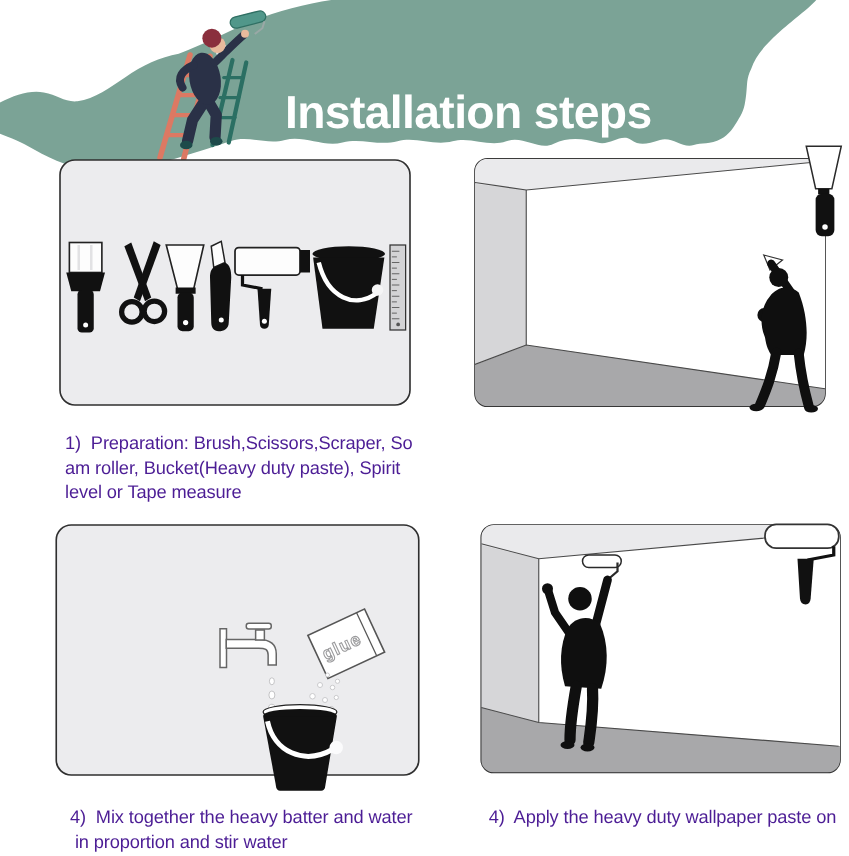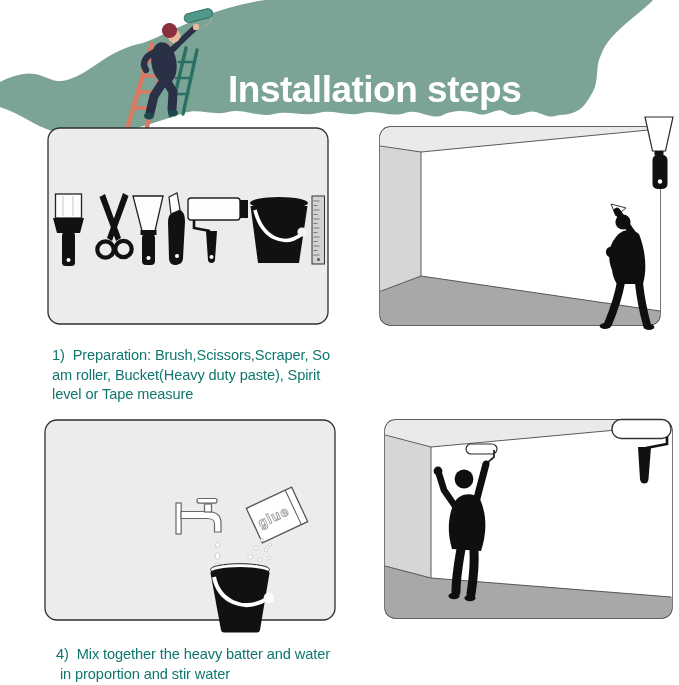--- a/index.html
+++ b/index.html
@@ -8,21 +8,21 @@
     overflow:hidden;font-family:"Liberation Sans",sans-serif;
   }
   #stage svg{position:absolute;display:block;}
   .title{
     position:absolute;left:228px;top:33px;width:314px;text-align:left;
     font-size:37px;font-weight:bold;color:#ffffff;letter-spacing:-0.5px;
     font-family:"Liberation Sans",sans-serif;
     margin-top:36px;
   }
   .caption{
-    position:absolute;color:#0f766e;font-size:14.6px;line-height:19.5px;
+    position:absolute;color:#4c1d95;font-size:14.6px;line-height:19.5px;
     font-family:"Liberation Sans",sans-serif;letter-spacing:-0.1px;
   }
   .cap-line{display:block;white-space:pre;}
 </style>
 </head>
 <body>
 
 <div id="stage">
 
   <svg style="left:0;top:0" width="679" height="140" viewBox="0 0 679 140">
@@ -275,15 +275,16 @@
   <div class="caption" style="left:52px;top:346px">
     <span class="cap-line">1)  Preparation: Brush,Scissors,Scraper, So</span>
     <span class="cap-line">am roller, Bucket(Heavy duty paste), Spirit</span>
     <span class="cap-line">level or Tape measure</span>
   </div>
   <div class="caption" style="left:56px;top:645px">
     <span class="cap-line">4)  Mix together the heavy batter and water</span>
     <span class="cap-line"> in proportion and stir water</span>
   </div>
   <div class="caption" style="left:391px;top:645px">
+    <span class="cap-line">4)  Apply the heavy duty wallpaper paste on</span>
   </div>
 
 </div>
 
 </body></html>

